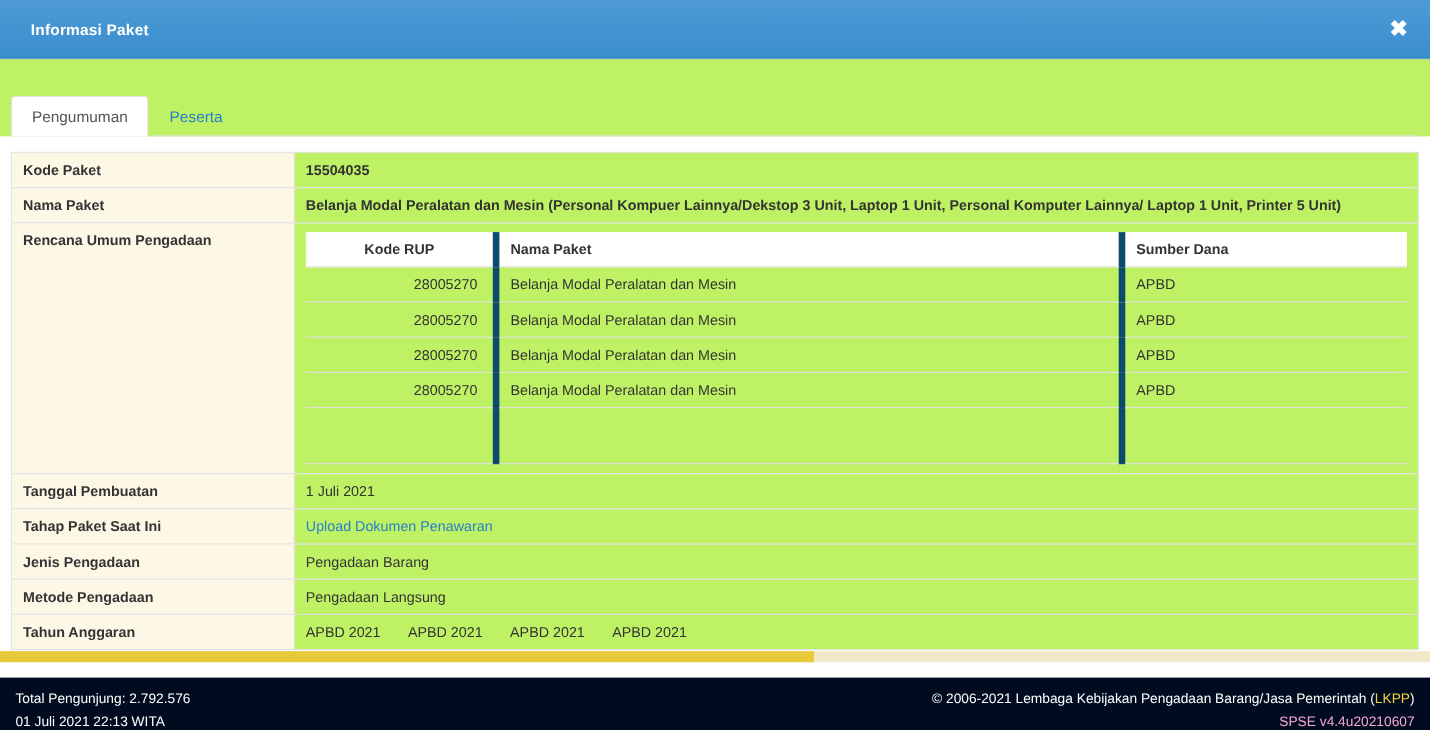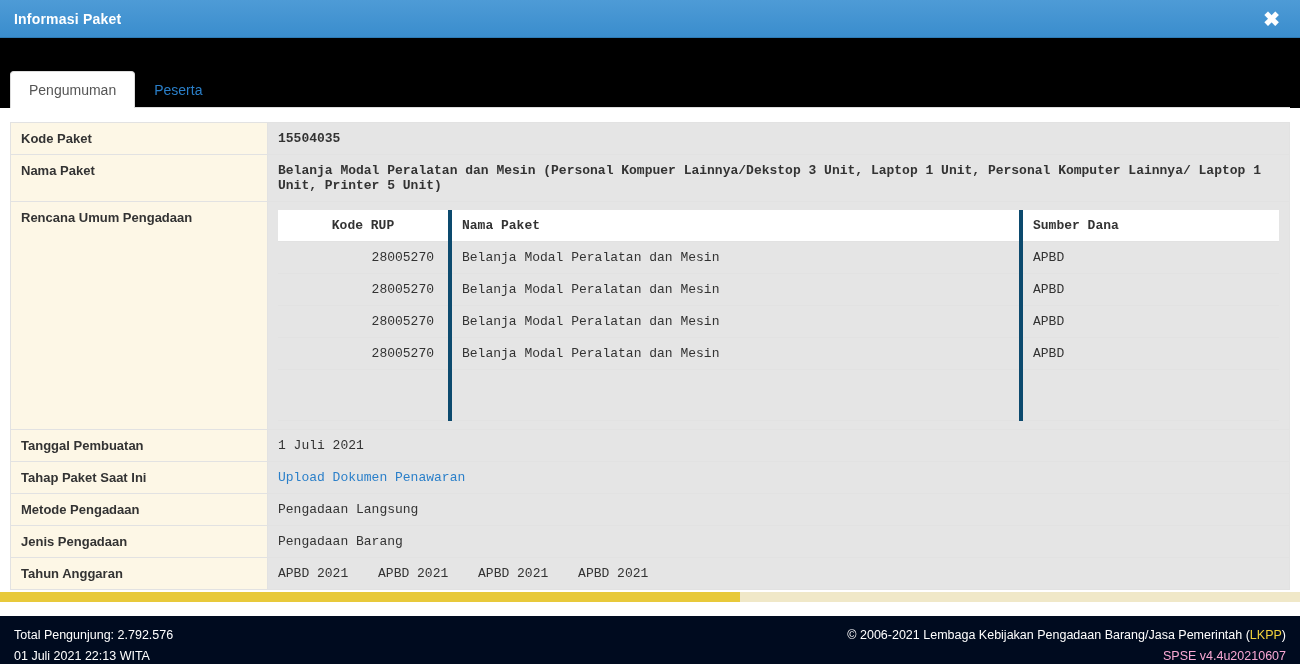--- a/index.html
+++ b/index.html
@@ -12,49 +12,49 @@
     background: #ffffff;
     font-family: "Liberation Sans", sans-serif;
     font-size: 13px;
     color: #333333;
     overflow: hidden;
     position: relative;
   }
 
   
   .titlebar {
-    height: 38px;
+    height: 54px;
     background: #3d92d0;
     background: linear-gradient(to bottom, #4e9bd6 0%, #3a8dcd 100%);
     border-bottom: 1px solid #2e7bb5;
     display: flex;
     align-items: center;
     justify-content: space-between;
-    padding: 0 14px 0 14px;
+    padding: 0 14px 0 28px;
     box-sizing: border-box;
   }
   .titlebar .title {
     color: #ffffff;
     font-size: 14px;
     font-weight: bold;
     letter-spacing: .2px;
   }
   .titlebar .close {
     color: #ffffff;
     font-size: 20px;
     font-weight: bold;
     line-height: 1;
     cursor: pointer;
     padding: 2px 6px;
   }
 
   
   .tabs-wrap {
     padding: 32px 0 0 0;
-    background: #000000;
+    background: #bef264;
   }
   .tabs {
     display: flex;
     align-items: flex-end;
     margin: 0 10px;
     border-bottom: 1px solid #dddddd;
     height: 38px;
     box-sizing: border-box;
   }
   .tab {
@@ -97,37 +97,36 @@
   }
   table.detail > tbody > tr > th {
     width: 236px;
     background: #fdf7e6;
     text-align: left;
     font-weight: bold;
     color: #333333;
     border-right: 1px solid #e2e2e2;
   }
   table.detail > tbody > tr > td {
-    background: #e5e5e5;
+    background: #bef264;
     color: #333333;
-    font-family: Liberation Mono, monospace;
   }
   td.value-bold { font-weight: bold; }
   .link { color: #2a7fc9; text-decoration: none; cursor: pointer; }
 
   
   td.nested-cell { padding: 0; }
   table.rup {
     width: 100%;
     border-collapse: collapse;
     table-layout: fixed;
   }
   table.rup th, table.rup td {
     border-bottom: 1px solid #e2e2e2;
-    border-right: 4px solid #0c4a6e;
+    border-right: 6px solid #0c4a6e;
     padding: 8px 10px;
     font-size: 13px;
     text-align: left;
     vertical-align: top;
   }
   table.rup th {
     font-weight: bold;
     color: #333333;
     background: #ffffff;
   }
@@ -256,26 +255,26 @@
         <th>Tanggal Pembuatan</th>
         <td>1 Juli 2021</td>
       </tr>
       <tr>
         <th>Tahap Paket Saat Ini</th>
         <td>
           <a class="link">Upload Dokumen Penawaran</a>
         </td>
       </tr>
       <tr>
+        <th>Jenis Pengadaan</th>
+        <td>Pengadaan Barang</td>
+      </tr>
+      <tr>
         <th>Metode Pengadaan</th>
         <td>Pengadaan Langsung</td>
-      </tr>
-      <tr>
-        <th>Jenis Pengadaan</th>
-        <td>Pengadaan Barang</td>
       </tr>
       <tr>
         <th>Tahun Anggaran</th>
         <td class="tahun-list">
           <span>APBD 2021</span>
           <span>APBD 2021</span>
           <span>APBD 2021</span>
           <span>APBD 2021</span>
         </td>
       </tr>

